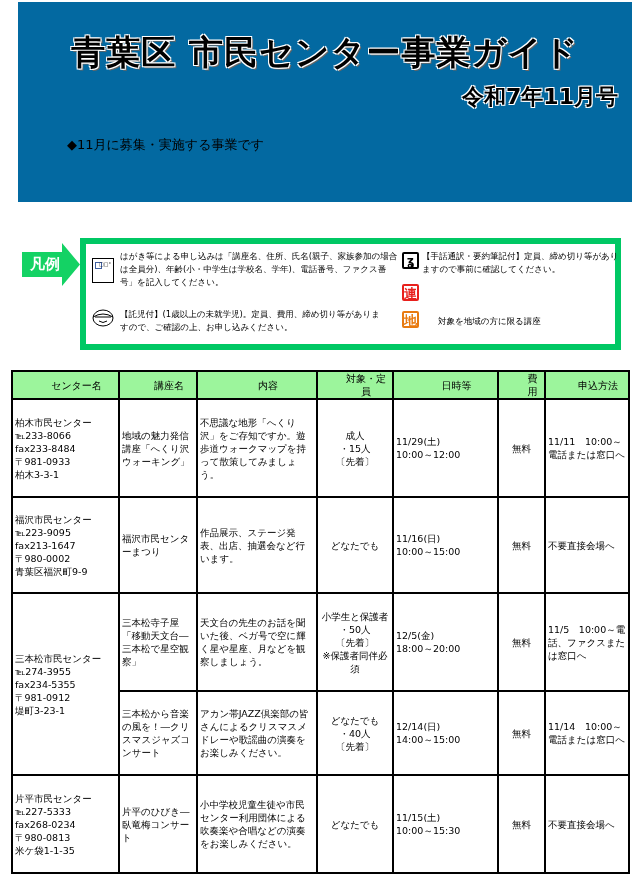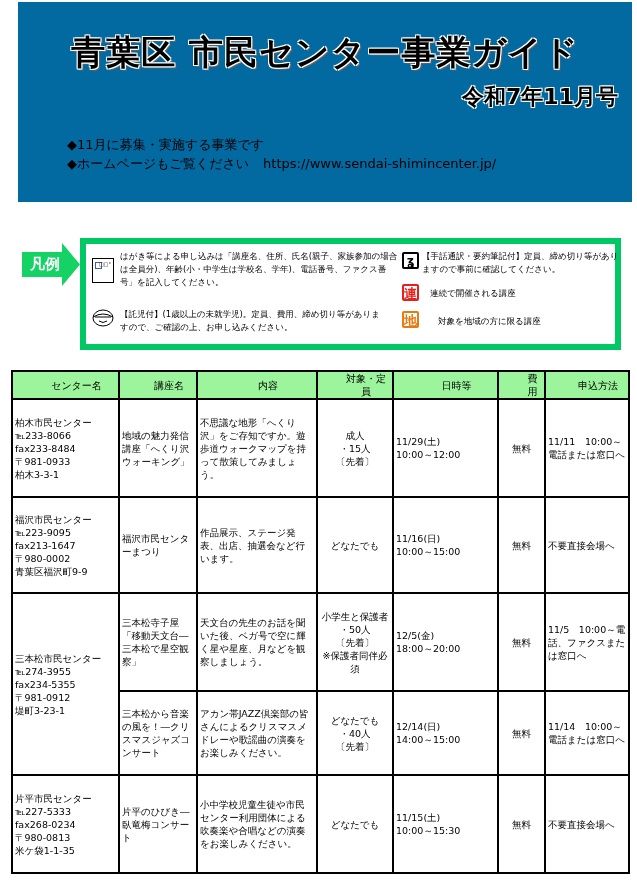--- a/index.html
+++ b/index.html
@@ -61,21 +61,20 @@
   .multiline { white-space: pre-line; }
 </style>
 </head>
 <body>
 
 <div class="header">
   <div class="title">青葉区 市民センター事業ガイド</div>
   <div class="issue">令和7年11月号</div>
   <div class="notes">
     <div>◆11月に募集・実施する事業です</div>
-    <div><span>◆ホームページもご覧ください</span><span class="url">https://www.sendai-shimincenter.jp/</span></div>
   </div>
 </div>
 
 <div class="legend-tab">
   <svg width="60" height="43" viewBox="0 0 60 43">
     <polygon points="0,9 40,9 40,0 58,21.5 40,43 40,34 0,34" fill="#14d264"></polygon>
   </svg>
   <span class="lbl">凡例</span>
 </div>
 
@@ -91,21 +90,20 @@
     <path d="M1 8 Q11 2 21 8" fill="none" stroke="#000" stroke-width="1"></path>
     <path d="M3 8 L19 8" fill="none" stroke="#000" stroke-width="1"></path>
     <path d="M7 12 Q11 15 15 12" fill="none" stroke="#000" stroke-width="1"></path>
   </svg>
   <div class="legend-item" style="left:34px; top:64px; width:260px;">【託児付】(1歳以上の未就学児)。定員、費用、締め切り等がありますので、ご確認の上、お申し込みください。</div>
 
   <div class="ico-box" style="left:316px; top:8px; border-color:#000; color:#000; font-size:12px;">ʓ</div>
   <div class="legend-item" style="left:336px; top:6px; width:200px;">【手話通訳・要約筆記付】定員、締め切り等がありますので事前に確認してください。</div>
 
   <div class="ico-box" style="left:316px; top:40px; border-color:#e8201c; color:#e8201c;">連</div>
-  <div class="legend-item" style="left:344px; top:43px; width:180px;">連続で開催される講座</div>
 
   <div class="ico-box" style="left:316px; top:67px; border-color:#e87a10; color:#e87a10;">地</div>
   <div class="legend-item" style="left:346px; top:71px; width:180px;margin-left:6px;">対象を地域の方に限る講座</div>
 </div>
 
 <table class="events">
   <colgroup>
     <col style="width:107px">
       <col style="width:78px">
       <col style="width:120px">

